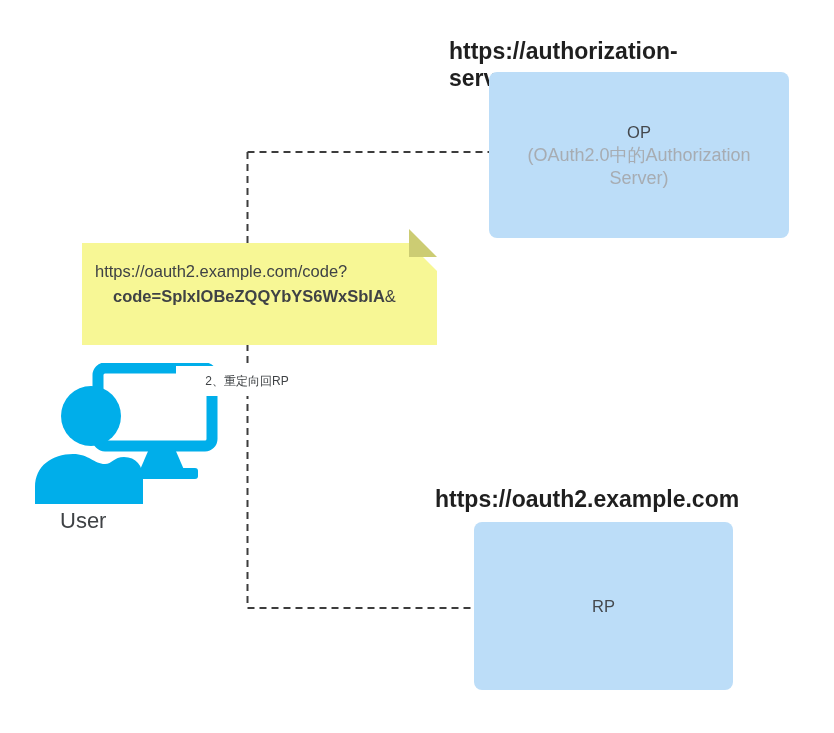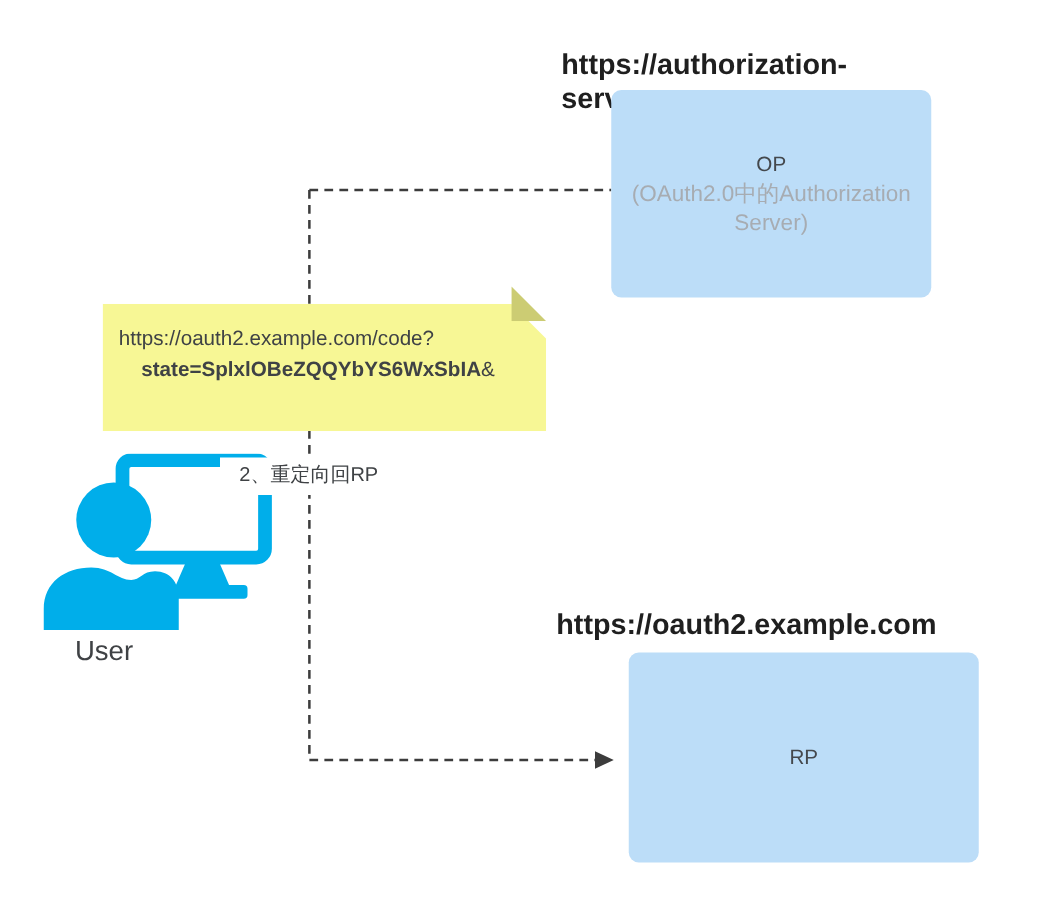--- a/index.html
+++ b/index.html
@@ -40,36 +40,36 @@
   .server-heading {
     position: absolute;
     width: 340px;
     text-align: left;
     font-size: 23px;
     font-weight: bold;
     color: var(--heading-text);
     z-index: 2;
   }
   .heading-op { left: 449px; top: 38px; }
-  .heading-rp { left: 445px; top: 486px; }
+  .heading-rp { left: 435px; top: 486px; }
 
   .entity-box {
     position: absolute;
     background: var(--box-fill);
     border-radius: 8px;
     display: flex;
     flex-direction: column;
     align-items: center;
     justify-content: center;
     text-align: center;
     padding: 0 8px;
     z-index: 2;
   }
-  .box-op { left: 489px; top: 72px; width: 256px; height: 166px; }
-  .box-rp { left: 503px; top: 522px; width: 280px; height: 168px; }
+  .box-op { left: 489px; top: 72px; width: 300px; height: 166px; }
+  .box-rp { left: 474px; top: 522px; width: 259px; height: 168px; }
   .box-title {
     font-size: 16.5px;
     color: var(--box-title-text);
     line-height: 23px;
   }
   .box-subtitle {
     font-size: 18px;
     color: var(--box-subtitle-text);
     line-height: 23px;
   }
@@ -105,21 +105,21 @@
   }
   .cyan-fill { fill: var(--user-icon); }
   .cyan-stroke { stroke: var(--user-icon); fill: #ffffff; }
 
   .arrow-label {
     position: absolute;
     left: 176px; top: 366px;
     width: 142px; height: 30px;
     line-height: 30px;
     background: #ffffff;
-    font-size: 16px;
+    font-size: 12px;
     color: var(--body-text);
     text-align: center;
     z-index: 5;
     white-space: nowrap;
   }
   .user-label {
     position: absolute;
     left: 60px; top: 508px;
     font-size: 22px;
     color: var(--body-text);
@@ -144,21 +144,21 @@
     <div class="box-subtitle">(OAuth2.0中的Authorization Server)</div>
   </div>
 
   <div class="server-heading heading-rp">https://oauth2.example.com</div>
   <div class="entity-box box-rp">
     <div class="box-title">RP</div>
   </div>
 
   <div class="sticky-note">
     <div>https://oauth2.example.com/code?</div>
-    <div class="note-indent"><span class="note-bold">state=SplxlOBeZQQYbYS6WxSbIA</span><span>&amp;</span></div>
+    <div class="note-indent"><span class="note-bold">code=SplxlOBeZQQYbYS6WxSbIA</span><span>&amp;</span></div>
   </div>
   <div class="note-fold"></div>
 
   <svg class="user-icon-svg" viewBox="0 0 209 142" xmlns="http://www.w3.org/2000/svg">
     <rect class="cyan-stroke" x="70" y="5" width="114" height="78" rx="7" stroke-width="11"></rect>
     <polygon class="cyan-fill" points="121,86 147,86 157,109 111,109"></polygon>
     <rect class="cyan-fill" x="100" y="105" width="70" height="11" rx="3"></rect>
     <circle class="cyan-fill" cx="63" cy="53" r="30"></circle>
     <path class="cyan-fill" d="M7,141 L7,124 C7,103 24,91 45,91 C61,91 66,101 77,101 C84,101 86,94 96,94 C108,94 115,103 115,115 L115,141 Z"></path>
   </svg>

